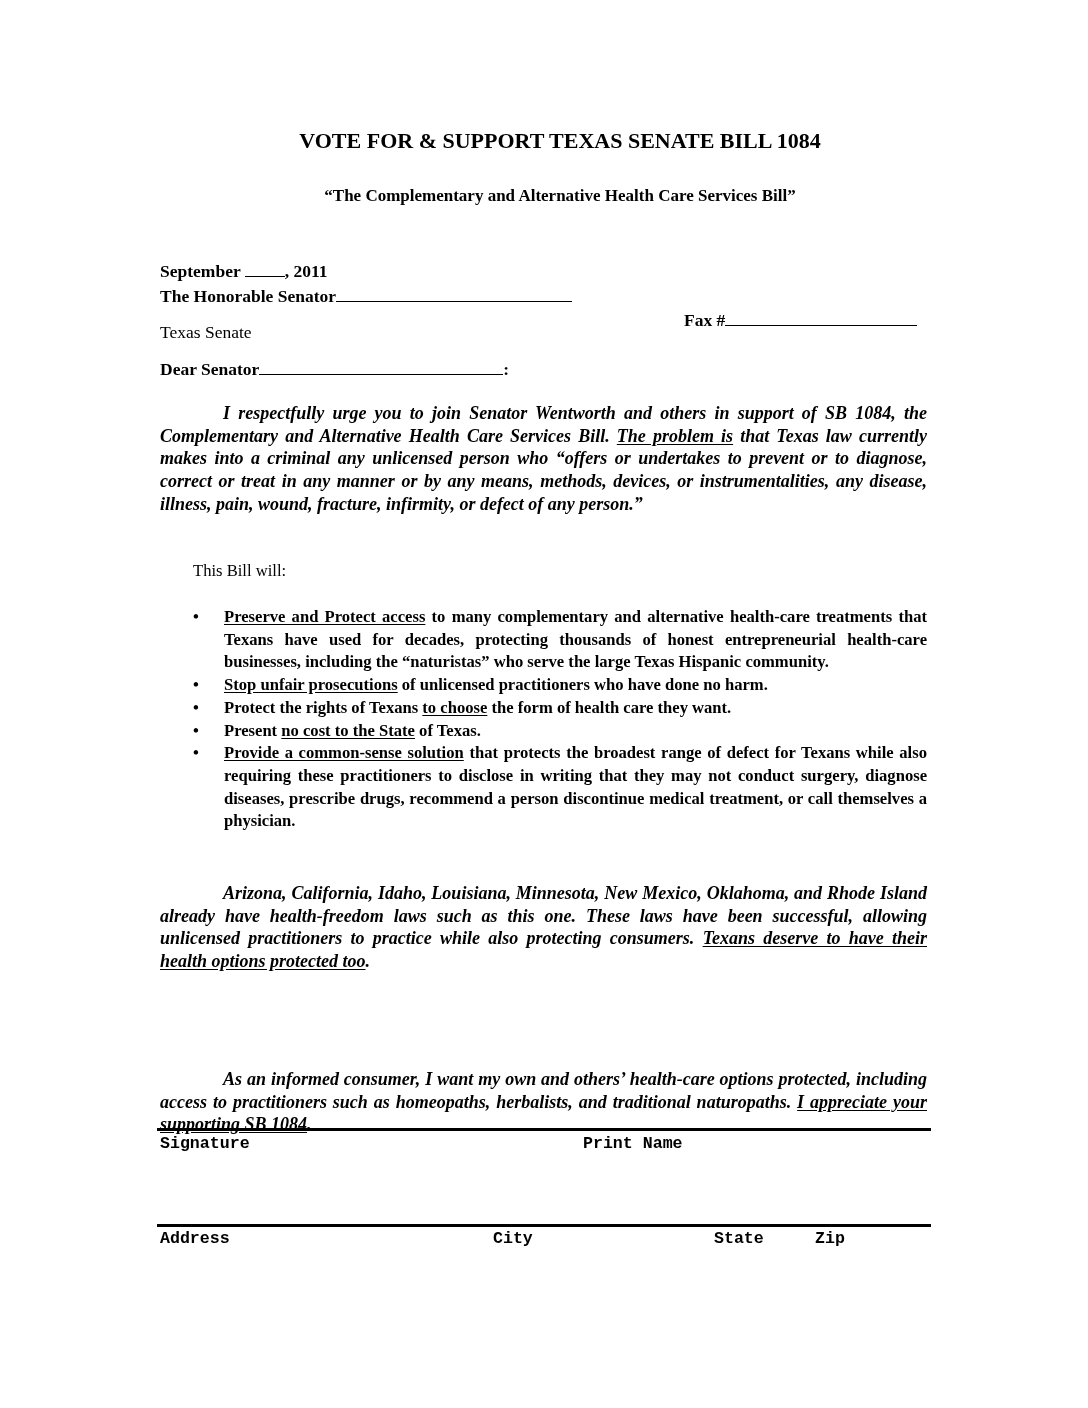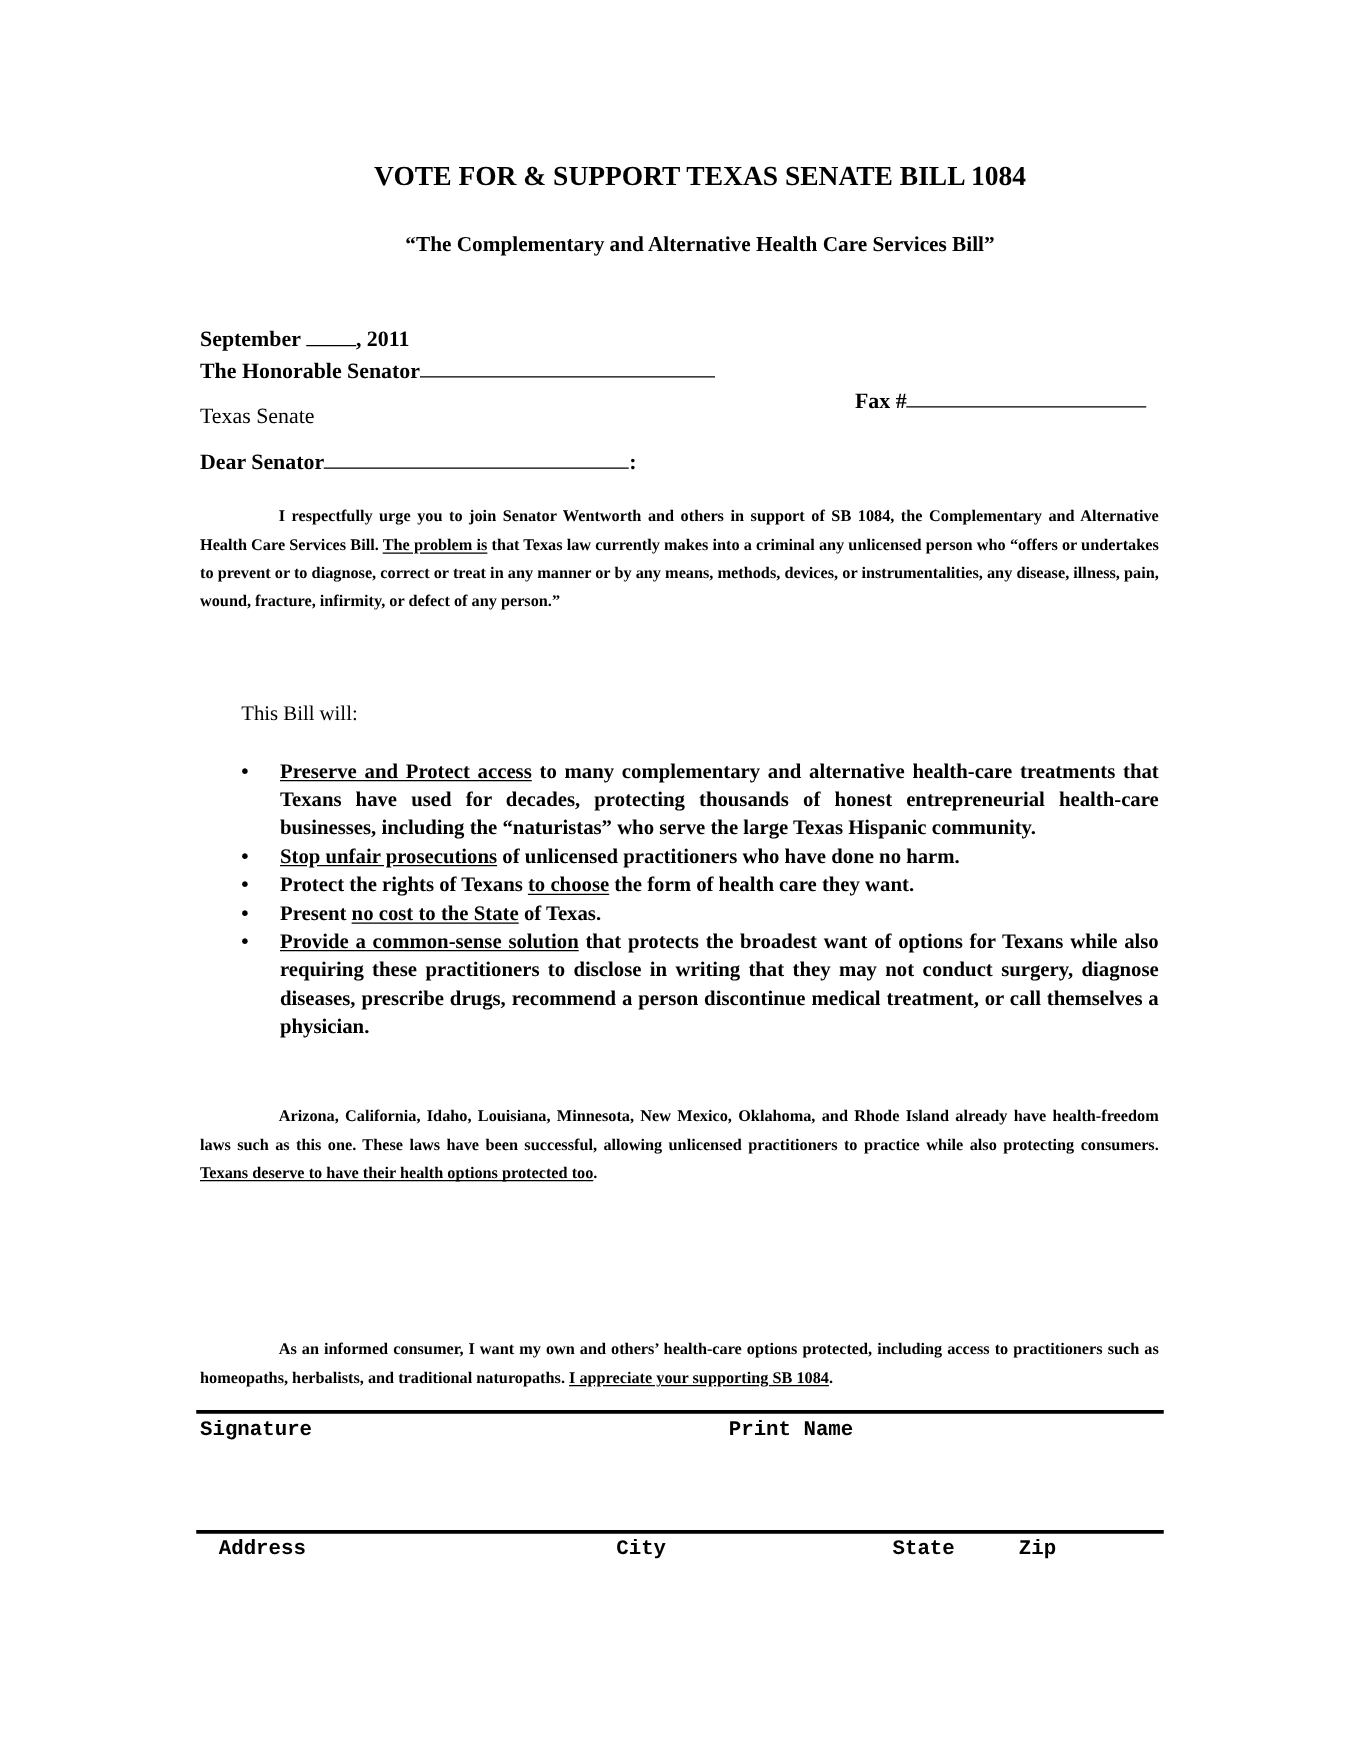--- a/index.html
+++ b/index.html
@@ -6,22 +6,22 @@
   body { width: 1088px; height: 1408px; position: relative; overflow: hidden;
          font-family: "Liberation Serif", "DejaVu Serif", serif; color: #000; }
   .page { position: absolute; left: 0; top: 0; width: 868px; height: 1408px; }
   .title { position: absolute; left: 0; width: 1120px; top: 128px; text-align: center;
            font-size: 22px; font-weight: bold; letter-spacing: 0px; }
   .subtitle { position: absolute; left: 0; width: 1120px; top: 186px; text-align: center;
               font-size: 17px; font-weight: bold; }
   .line { position: absolute; left: 160px; font-size: 17.5px; line-height: 24px; white-space: nowrap; }
   .bold { font-weight: bold; }
   .blank { display: inline-block; border-bottom: 1.3px solid #000; height: 17px; vertical-align: baseline; }
-  .para { position: absolute; left: 160px; width: 767px; font-size: 13px; line-height: 22.7px;
-          font-weight: bold; text-align: justify; }
+  .para { position: absolute; left: 160px; width: 767px; font-size: 18px; line-height: 22.7px;
+          font-weight: bold; text-align: justify; font-style: italic; }
   .para .indent { display: inline-block; width: 63px; }
   u { text-decoration: underline; text-underline-offset: 2px; }
   .bill-will { position: absolute; left: 193px; top: 561px; font-size: 16.6px; font-weight: normal; }
   .bullets { position: absolute; left: 160px; top: 606px; width: 767px; margin: 0; padding: 0; list-style: none; }
   .bullets li { position: relative; padding-left: 64px; font-size: 16.6px; line-height: 22.7px;
                 font-weight: bold; text-align: justify; }
   .bullets li .dot { position: absolute; left: 33px; top: 0; }
   .rule { position: absolute; left: 157px; width: 774px; height: 3px; background: #000; }
   .field-label { position: absolute; font-size: 16.6px; font-weight: bold; font-family: Liberation Mono, monospace; }
 </style>
@@ -64,35 +64,35 @@
     <li>
       <span class="dot">•</span><span></span><u>Stop unfair prosecutions</u><span> of unlicensed practitioners who have done no harm.</span>
     </li>
     <li>
       <span class="dot">•</span><span>Protect the rights of Texans </span><u>to choose</u><span> the form of health care they want.</span>
     </li>
     <li>
       <span class="dot">•</span><span>Present </span><u>no cost to the State</u><span> of Texas.</span>
     </li>
     <li>
-      <span class="dot">•</span><span></span><u>Provide a common-sense solution</u><span> that protects the broadest want of options for Texans while also requiring these practitioners to disclose in writing that they may not conduct surgery, diagnose diseases, prescribe drugs, recommend a person discontinue medical treatment, or call themselves a physician.</span>
+      <span class="dot">•</span><span></span><u>Provide a common-sense solution</u><span> that protects the broadest range of defect for Texans while also requiring these practitioners to disclose in writing that they may not conduct surgery, diagnose diseases, prescribe drugs, recommend a person discontinue medical treatment, or call themselves a physician.</span>
     </li>
   </ul>
 
   <div class="para" style="top:882px;">
     <span class="indent"></span><span>Arizona, California, Idaho, Louisiana, Minnesota, New Mexico, Oklahoma, and Rhode Island already have health-freedom laws such as this one.  These laws have been successful, allowing unlicensed practitioners to practice while also protecting consumers. </span><u>Texans deserve to have their health options protected too</u><span>.</span>
   </div>
 
   <div class="para" style="top:1068px;">
     <span class="indent"></span><span>As an informed consumer, I want my own and others’ health-care options protected, including access to practitioners such as homeopaths, herbalists, and traditional naturopaths.  </span><u>I appreciate your supporting SB 1084</u><span>.</span>
   </div>
 
   <div class="rule" style="top:1128px;"></div>
   <div class="field-label" style="left:160px; top:1134px;">Signature</div>
   <div class="field-label" style="left:583px; top:1134px;">Print Name</div>
 
   <div class="rule" style="top:1224px;"></div>
-  <div class="field-label" style="left:175px; top:1229px;text-align:center;">Address</div>
+  <div class="field-label" style="left:160px; top:1229px;text-align:center;">Address</div>
   <div class="field-label" style="left:493px; top:1229px;">City</div>
   <div class="field-label" style="left:714px; top:1229px;">State</div>
   <div class="field-label" style="left:815px; top:1229px;">Zip</div>
 
 </div>
 
 </body></html>

